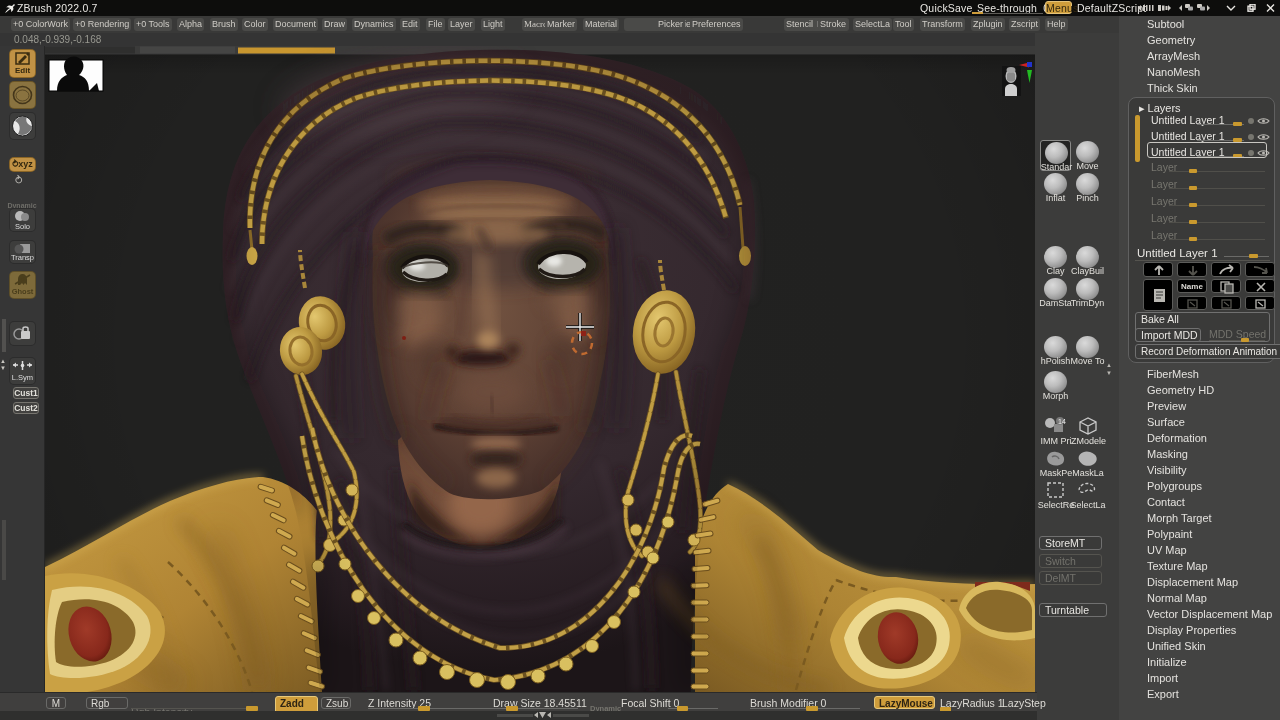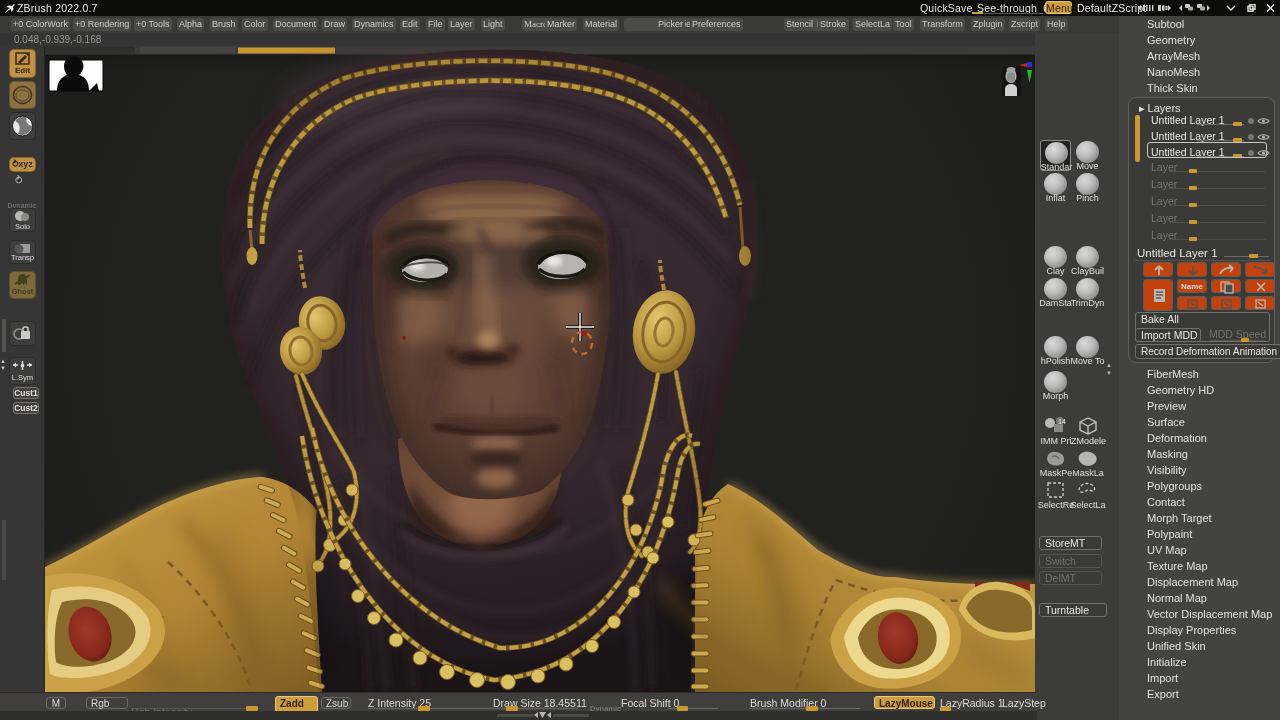--- a/index.html
+++ b/index.html
@@ -38,21 +38,21 @@
   #rpanel { left:1119px; top:16px; width:161px; height:704px; background:#434342; }
   .pitem { position:absolute; left:28px; color:#e4e2de; font-size:11px; white-space:nowrap; }
 
   
   #layers { position:absolute; left:9px; top:81px; width:147px; height:266px;
     background:#3a3a39; border:1px solid #606060; border-radius:8px; }
   .lrow { position:absolute; left:22px; color:#e8e6e2; font-size:10.5px; white-space:nowrap; }
   .lgray { color:#77766f; }
   .slid { position:absolute; height:1px; background:#6a6a68; }
   .knob { position:absolute; width:9px; height:4px; background:#c9992e; border-radius:1px; }
-  .lbtn2 { position:absolute; background:#c2410c; box-shadow:0 0 0 1px #55555300;
+  .lbtn2 { position:absolute; background:#000000; box-shadow:0 0 0 1px #55555300;
     border:1px solid #5c5c5a; border-radius:3px; }
   .wbtn { position:absolute; border:1px solid #707070; border-radius:3px; background:#3a3a39;
     color:#e8e6e2; font-size:10.5px; padding-left:5px; }
 
   
   #bottombar { left:0; top:692px; width:1037px; height:19px; background:#403f3e;
     border-top:1px solid #2a2a2a; }
   #bottomstrip { left:0; top:711px; width:1037px; height:9px; background:#2f2f2e; }
   .bbtn { position:absolute; top:4px; height:12px; line-height:12px; font-size:10px;
     color:#dddbd6; border:1px solid #6a6a68; border-radius:3px; padding:0 4px; background:#413f3e; }

